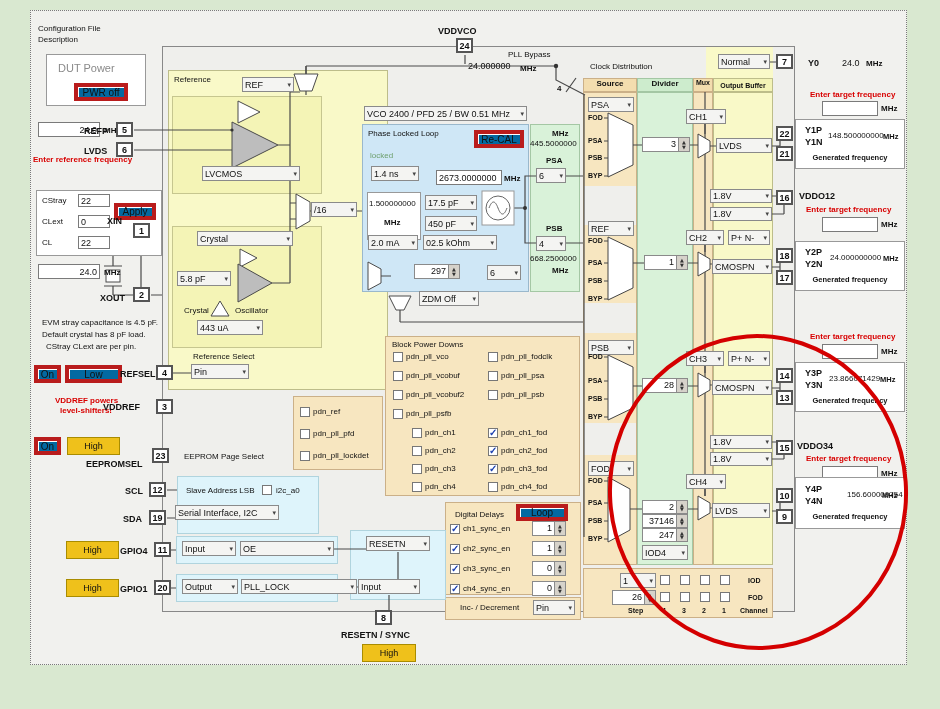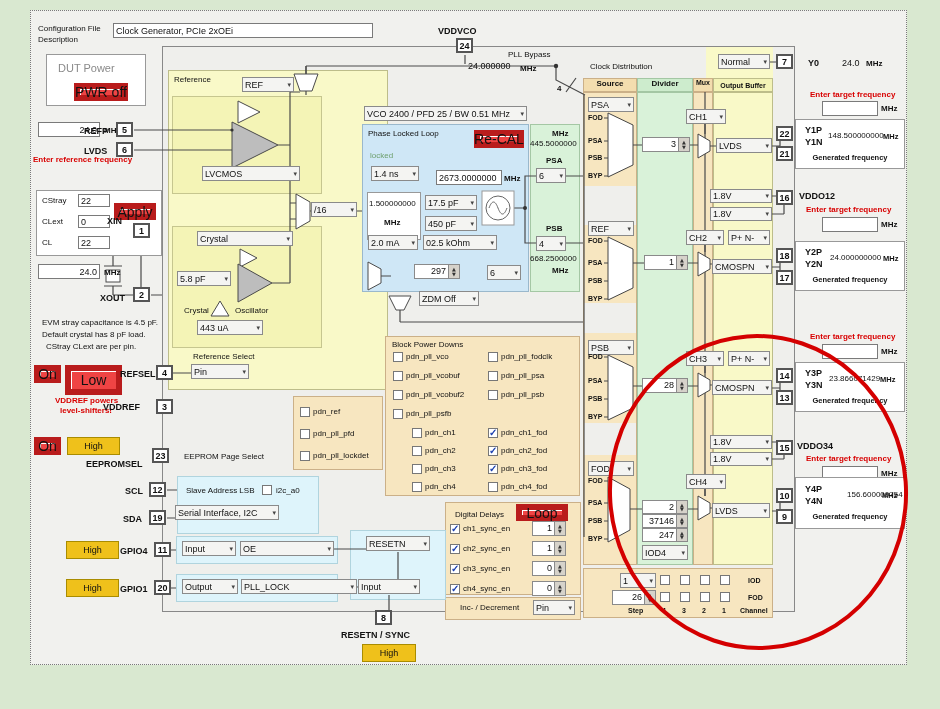--- a/index.html
+++ b/index.html
@@ -17,21 +17,21 @@
   .blu{background:#cfe7f6;border:1px solid #9ab8cc}
   .grn{background:#d9f2d9;border:1px solid #a4c7a4}
   .orn{background:#f7e6c0;border:1px solid #cbb088}
   .cyn{background:#def4fb;border:1px solid #b0d4de}
   .dd{display:flex;align-items:center;justify-content:space-between;background:#f4f4f2;border:1px solid #8a8a8a;font-size:9px;padding:0 2px;height:15px;overflow:hidden}
   .dd .txt{overflow:hidden;white-space:nowrap}
   .dd .arr{color:#444;font-size:7px;margin-left:2px;font-family:"DejaVu Sans",sans-serif}
   .inp{background:#fff;border:1px solid #7a7a7a;font-size:9px;padding:0 2px;display:flex;align-items:center;height:15px}
   .inp.r{justify-content:flex-end}
   .pin{width:17px;height:15px;border:2px solid #555;background:#fff;display:flex;align-items:center;justify-content:center;font-size:9px;font-weight:bold;z-index:4}
-  .btng{background:#ef4444;border:6px solid #b91c1c;box-shadow:inset 1px 1px 0 #fff;font-size:14px;display:flex;align-items:center;justify-content:center}
+  .btng{background:#0369a1;border:4px solid #b91c1c;box-shadow:inset 1px 1px 0 #fff;font-size:10px;display:flex;align-items:center;justify-content:center}
   .btny{background:#efc11b;border:1px solid #a98c00;font-size:9px;display:flex;align-items:center;justify-content:center}
   .chk{width:10px;height:10px;border:1px solid #777;background:#fff}
   .chk.on::after{content:"\2713";position:absolute;left:0px;top:-2px;font-size:10px;font-weight:bold;color:#1b3fae}
   .spin{display:flex;height:15px}
   .spin .sval{flex:1;background:#fff;border:1px solid #8a8a8a;font-size:9px;text-align:right;padding:0 2px;line-height:12px}
   .spin .sarr{width:10px;background:#d6d2ca;border:1px solid #8a8a8a;border-left:0;display:flex;flex-direction:column;align-items:center;justify-content:center;font-family:"DejaVu Sans",sans-serif}
   .spin .sarr i{font-style:normal;font-size:5px;line-height:4.5px;color:#333}
   .gen{font-weight:bold;font-size:7.5px;text-align:center}
   svg.lay{position:absolute;left:0;top:0;z-index:2;pointer-events:none}
   svg.top{position:absolute;left:0;top:0;z-index:9;pointer-events:none}
@@ -109,23 +109,20 @@
     <circle cx="498" cy="208" r="12" fill="#fff" stroke="#666"></circle>
     <path d="M489,208 C492,200 495,200 498,208 C501,216 504,216 507,208" stroke="#666" fill="none"></path>
     <circle cx="556" cy="66" r="2.2" fill="#333"></circle>
       <circle cx="525" cy="208" r="2" fill="#333"></circle>
     <circle cx="232" cy="130" r="1.6" fill="#333"></circle>
       <circle cx="714" cy="264" r="2" fill="#333"></circle>
   </svg>
 
   <span class="a t8" style="left:38px;top:24px">Configuration File</span>
   <span class="a t8" style="left:38px;top:35px">Description</span>
-  <div class="a inp" style="left:113px;top:23px;width:260px">
-      <span>Clock Generator, PCIe 2xOEi</span>
-    </div>
   <span class="a t9 b" style="left:438px;top:26px">VDDVCO</span>
   <div class="a pin" style="left:456px;top:38px">
       <span>24</span>
     </div>
   <span class="a t8" style="left:508px;top:50px">PLL Bypass</span>
   <span class="a t9" style="left:468px;top:61px">24.000000</span>
   <span class="a t8 b" style="left:520px;top:64px">MHz</span>
   <span class="a t8 b" style="left:557px;top:84px">4</span>
 
   <div class="a wht" style="left:46px;top:54px;width:100px;height:52px"></div>
@@ -161,21 +158,21 @@
   <span class="a t8 b" style="left:104px;top:268px">MHz</span>
   <span class="a t9 b" style="left:100px;top:293px">XOUT</span>
   <div class="a pin" style="left:133px;top:287px">
       <span>2</span>
     </div>
   <span class="a t8" style="left:42px;top:318px">EVM stray capacitance is 4.5 pF.</span>
   <span class="a t8" style="left:42px;top:330px">Default crystal has 8 pF load.</span>
   <span class="a t8" style="left:46px;top:342px">CStray CLext are per pin.</span>
 
   <div class="a btng" style="left:34px;top:365px;width:27px;height:18px">On</div>
-  <div class="a btng" style="left:65px;top:365px;width:57px;height:30px">Low</div>
+  <div class="a btng" style="left:65px;top:365px;width:57px;height:18px">Low</div>
   <span class="a t9 b" style="left:120px;top:369px">REFSEL</span>
   <div class="a pin" style="left:156px;top:365px">
       <span>4</span>
     </div>
   <span class="a red" style="left:55px;top:396px">VDDREF powers</span>
   <span class="a red" style="left:60px;top:406px">level-shifters!</span>
   <span class="a t9 b" style="left:103px;top:402px">VDDREF</span>
   <div class="a pin" style="left:156px;top:399px">
       <span>3</span>
     </div>

